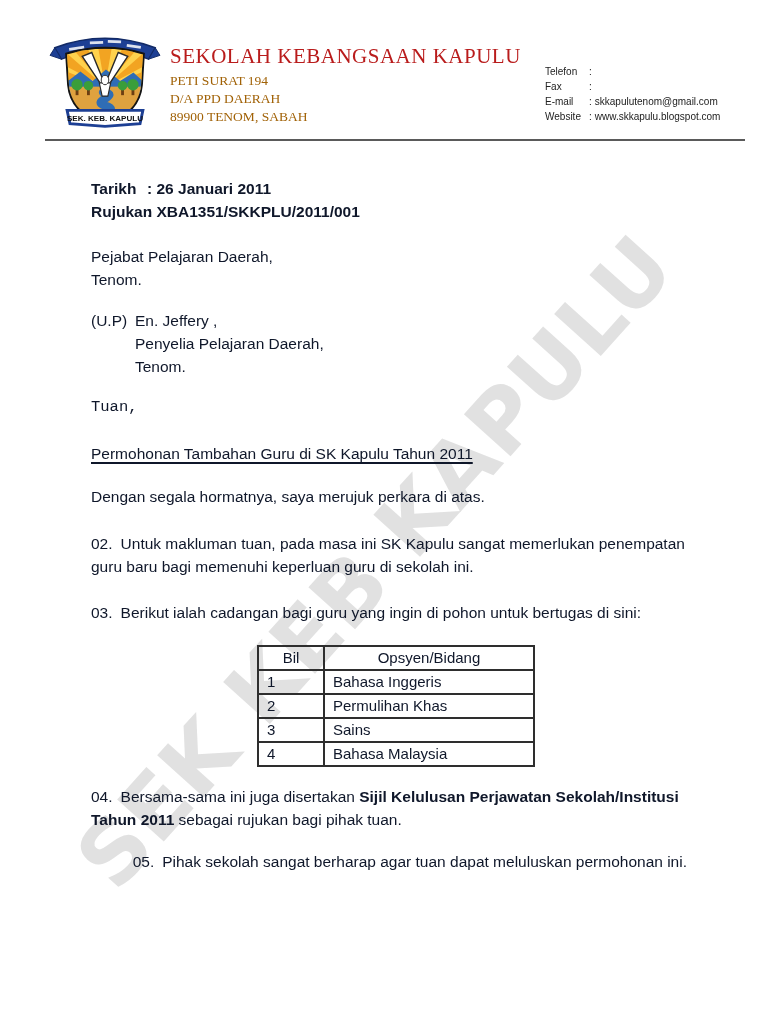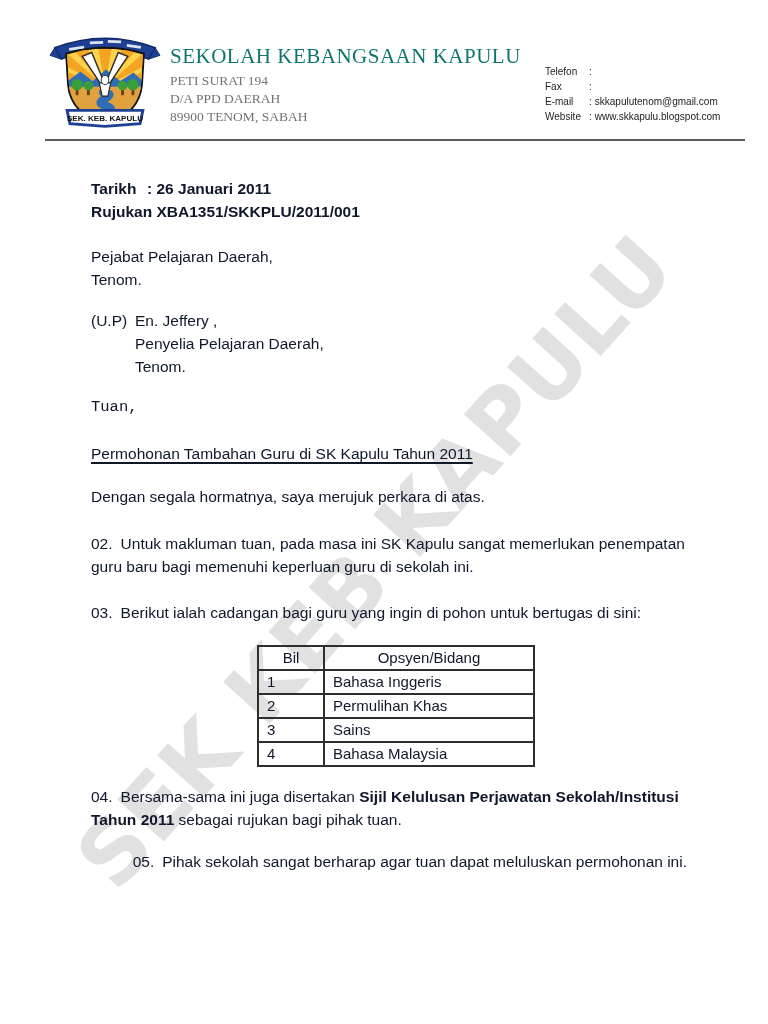--- a/index.html
+++ b/index.html
@@ -26,26 +26,26 @@
     z-index:0;
     user-select:none;
   }
   
   .header{position:absolute;left:0;top:0;width:768px;z-index:1;}
   .logo{position:absolute;left:48px;top:26px;width:114px;height:108px;}
   .school-block{position:absolute;left:170px;top:44px;}
   .school-name{
     font-family:"Liberation Serif",serif;
     font-size:21px;letter-spacing:.5px;
-    color:#0f766e;white-space:nowrap;
+    color:#b91c1c;white-space:nowrap;
   }
   .school-addr{
     font-family:"Liberation Serif",serif;
     font-size:13.5px;line-height:18px;
-    color:#737373;margin-top:3px;
+    color:#a16207;margin-top:3px;
   }
   .contact{position:absolute;left:545px;top:64px;font-size:10px;line-height:15px;color:#222;}
   .contact-row{display:flex;white-space:nowrap;}
   .contact-label{width:44px;display:inline-block;}
   .contact-colon{margin-right:3px;}
   .header-rule{
     position:absolute;left:45px;top:139px;width:700px;height:0;
     border-top:2px solid #5a5a5a;
   }
   

